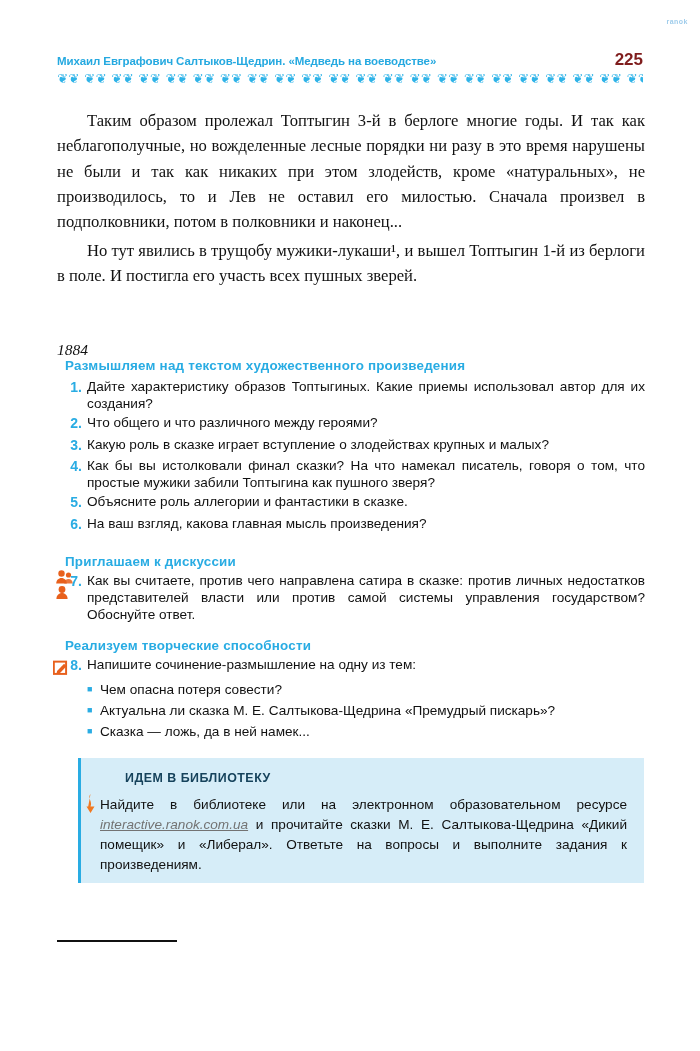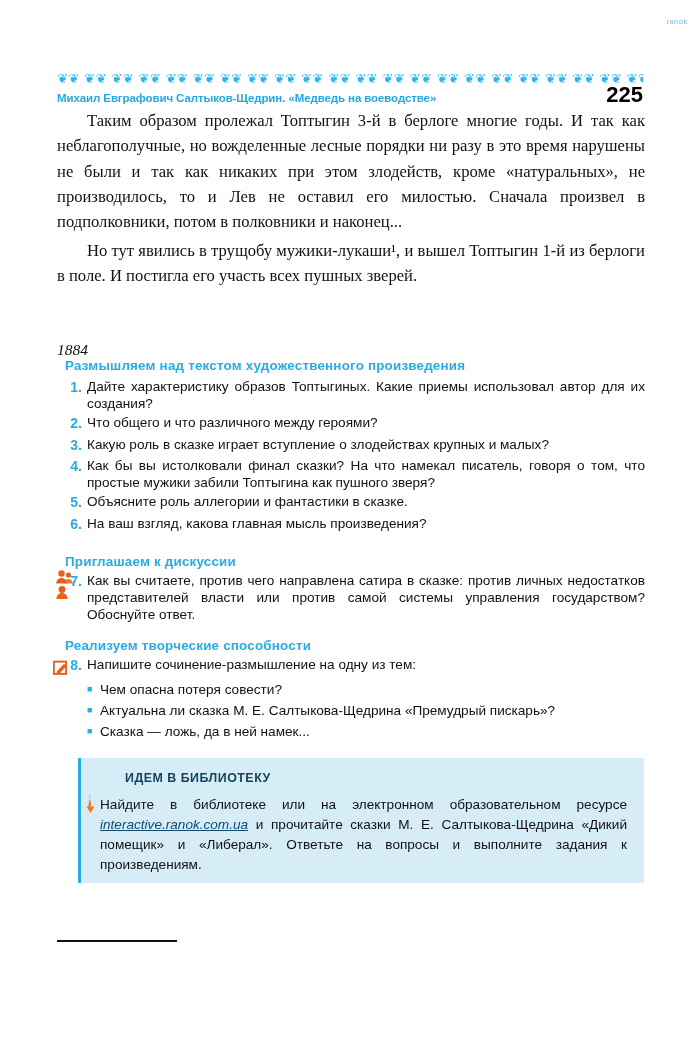--- a/index.html
+++ b/index.html
@@ -48,25 +48,24 @@
   }
   .runhead-title {
     color: #25a9e0;
     font-size: 11.5px;
     font-weight: bold;
     letter-spacing: -0.1px;
     font-family: "Liberation Sans", sans-serif;
     white-space: nowrap;
   }
   .runhead-page {
-    color: #000000;
-    font-size: 22px;
-    font-weight: bold;
-    font-family: "Liberation Sans", sans-serif;
-    margin-top: 32px;
+    color: #7f1d1d;
+    font-size: 17px;
+    font-weight: bold;
+    font-family: "Liberation Sans", sans-serif;
   }
 
   
   .ornament {
     position: absolute;
     left: 57px;
     top: 56px;
     width: 586px;
     height: 14px;
     overflow: hidden;
@@ -222,21 +221,21 @@
     top: 37px;
     width: 527px;
     color: #111111;
     font-size: 13.6px;
     line-height: 20px;
     font-family: "Liberation Sans", sans-serif;
     text-align: justify;
     text-justify: inter-word;
   }
   .liblink {
-    color: #0c4a6e;
+    color: #737373;
     font-style: italic;
   }
   .libbox-icon {
     position: absolute;
     left: 6px;
     top: 36px;
     width: 13px;
     height: 20px;
   }
 

